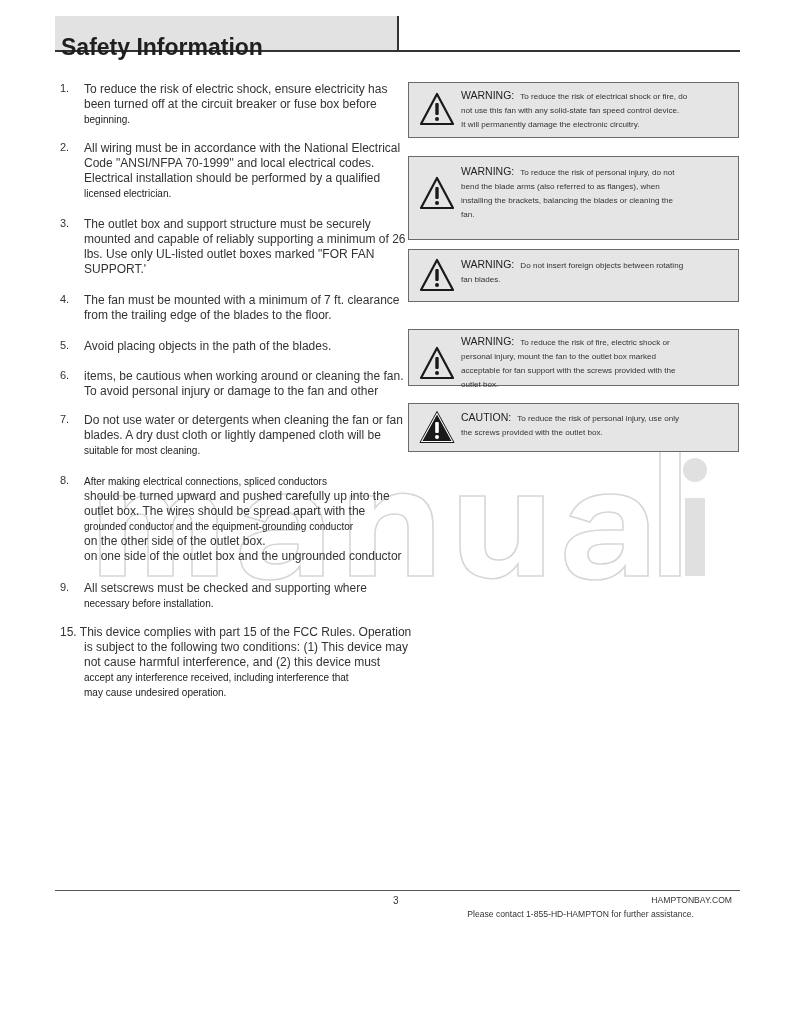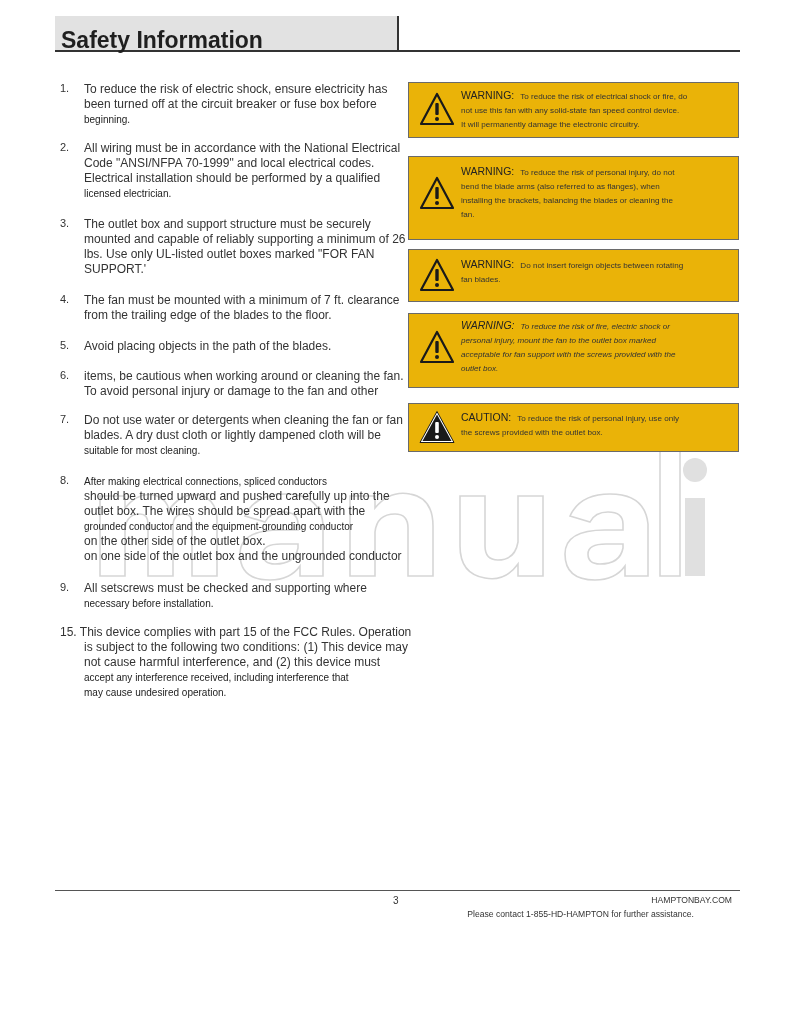--- a/index.html
+++ b/index.html
@@ -4,39 +4,39 @@
 <style>
   html, body { margin: 0; padding: 0; background: #ffffff; }
   body { width: 800px; height: 1036px; position: relative; overflow: hidden;
          font-family: "Liberation Sans", "DejaVu Sans", sans-serif; color: #2a2a2a; }
 
   
   .header-band { position: absolute; left: 55px; top: 16px; width: 342px; height: 35px;
                  background: #e2e2e2; }
   .header-divider { position: absolute; left: 397px; top: 16px; width: 2px; height: 36px; background: #333; }
   .header-rule { position: absolute; left: 55px; top: 50px; width: 685px; height: 2px; background: #333; }
-  .page-title { position: absolute; left: 61px; top: 27px; font-size: 23px; font-weight: bold;
+  .page-title { position: absolute; left: 61px; top: 34px; font-size: 23px; font-weight: bold;
                 color: #1f1f1f; letter-spacing: 0px; }
 
   
   .watermark { position: absolute; left: 95px; top: 438px; width: 620px; height: 150px; pointer-events: none; }
 
   
   .list { position: absolute; left: 0; top: 0; }
   .item { position: absolute; left: 60px; width: 320px; }
   .num { position: absolute; left: 0; top: 0; font-size: 11px; color: #333; }
   .body { position: absolute; left: 24px; top: 0; width: 300px; }
   .line { display: block; white-space: nowrap; color: #333; }
   .s { font-size: 12px; line-height: 15px; }
   .m { font-size: 10px; line-height: 15px; color: #222; }
   .item10 .line { padding-left: 24px; }
   .item10 .line.first { padding-left: 0; }
 
   
-  .wbox { position: absolute; left: 408px; width: 331px; background: #eab308;
+  .wbox { position: absolute; left: 408px; width: 331px; background: #e5e5e5;
           border: 1px solid #6a6a6a; box-sizing: border-box; }
   .wicon { position: absolute; left: 10px; width: 36px; height: 34px; }
   .wtext { position: absolute; left: 52px; top: 5px; width: 275px; }
   .wlabel { font-size: 10.5px; color: #222; margin-right: 6px; }
   .wl { display: block; font-size: 8.1px; line-height: 14px; color: #333; white-space: nowrap; }
   .wl.first { line-height: 15px; }
 
   
   .footer-rule { position: absolute; left: 55px; top: 890px; width: 685px; height: 1px; background: #555; }
   .page-num { position: absolute; left: 393px; top: 895px; font-size: 10px; color: #333; }
@@ -196,21 +196,21 @@
     <path d="M18 2 L34 32 H2 Z" fill="none" stroke="#1a1a1a" stroke-width="2.2" stroke-linejoin="round"></path>
     <rect x="16.3" y="11" width="3.4" height="12" rx="1" fill="#1a1a1a"></rect>
     <circle cx="18" cy="27" r="2" fill="#1a1a1a"></circle>
   </svg>
   <div class="wtext" style="top:7px">
     <span class="wl first"><span class="wlabel">WARNING:</span><span>Do not insert foreign objects between rotating</span></span>
     <span class="wl">fan blades.</span>
   </div>
 </div>
 
-<div class="wbox" style="top:313px; height:75px;font-style:italic;">
+<div class="wbox" style="top:329px; height:57px;">
   <svg class="wicon" style="top:16px" viewBox="0 0 36 34">
     <path d="M18 2 L34 32 H2 Z" fill="none" stroke="#1a1a1a" stroke-width="2.2" stroke-linejoin="round"></path>
     <rect x="16.3" y="11" width="3.4" height="12" rx="1" fill="#1a1a1a"></rect>
     <circle cx="18" cy="27" r="2" fill="#1a1a1a"></circle>
   </svg>
   <div class="wtext" style="top:4px">
     <span class="wl first"><span class="wlabel">WARNING:</span><span>To reduce the risk of fire, electric shock or</span></span>
     <span class="wl">personal injury, mount the fan to the outlet box marked</span>
     <span class="wl">acceptable for fan support with the screws provided with the</span>
     <span class="wl">outlet box.</span>

